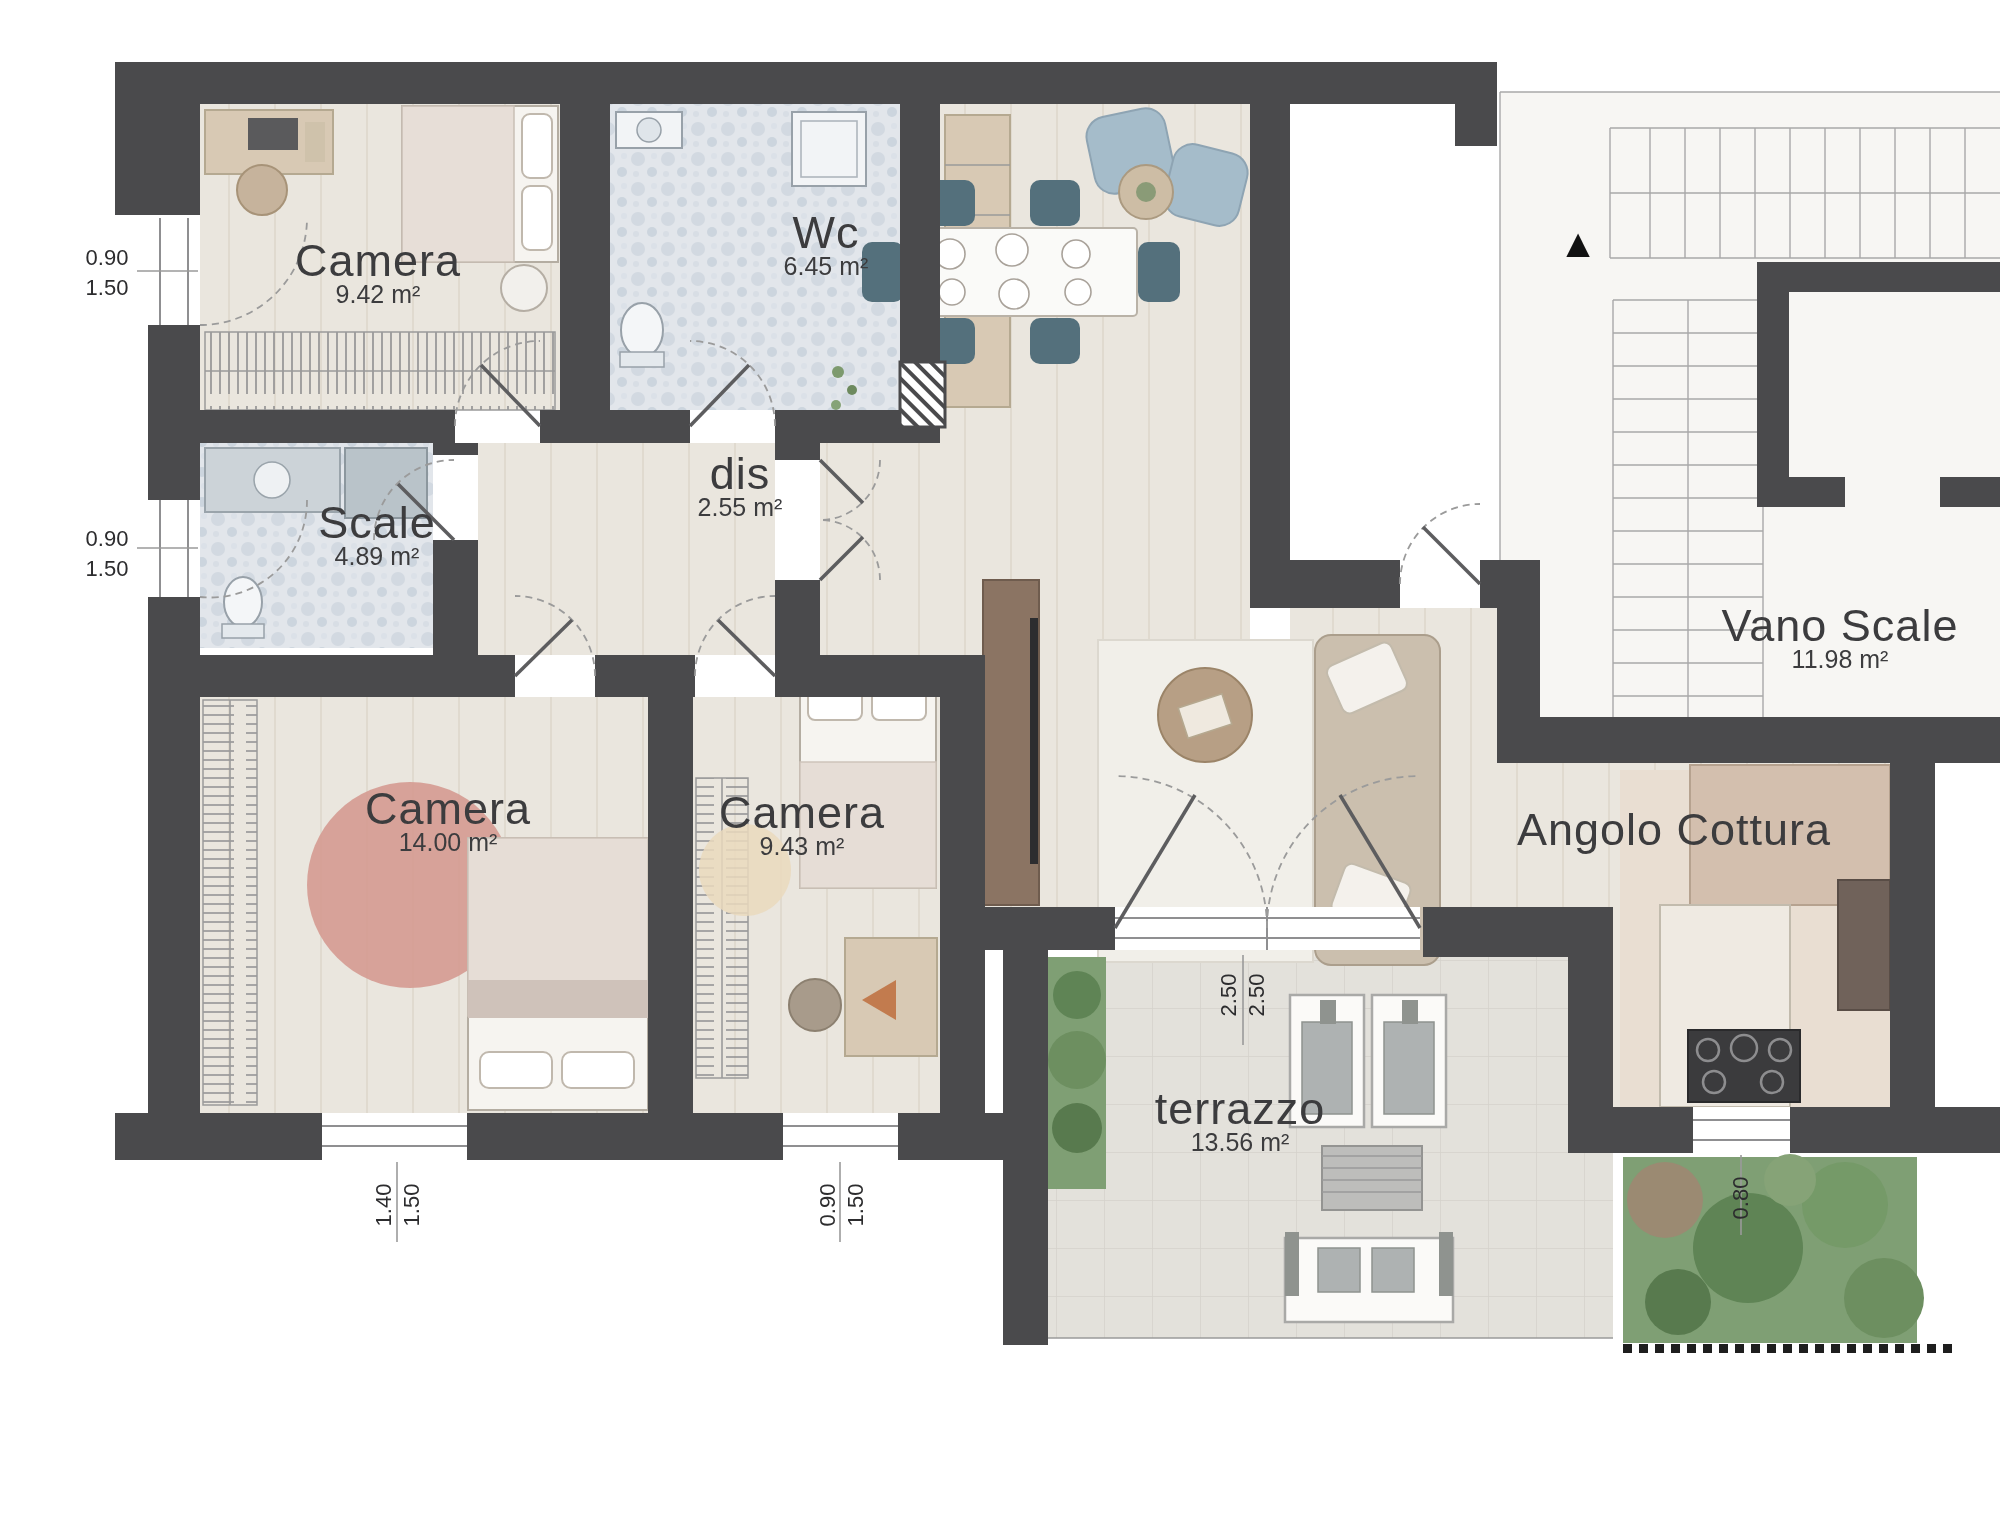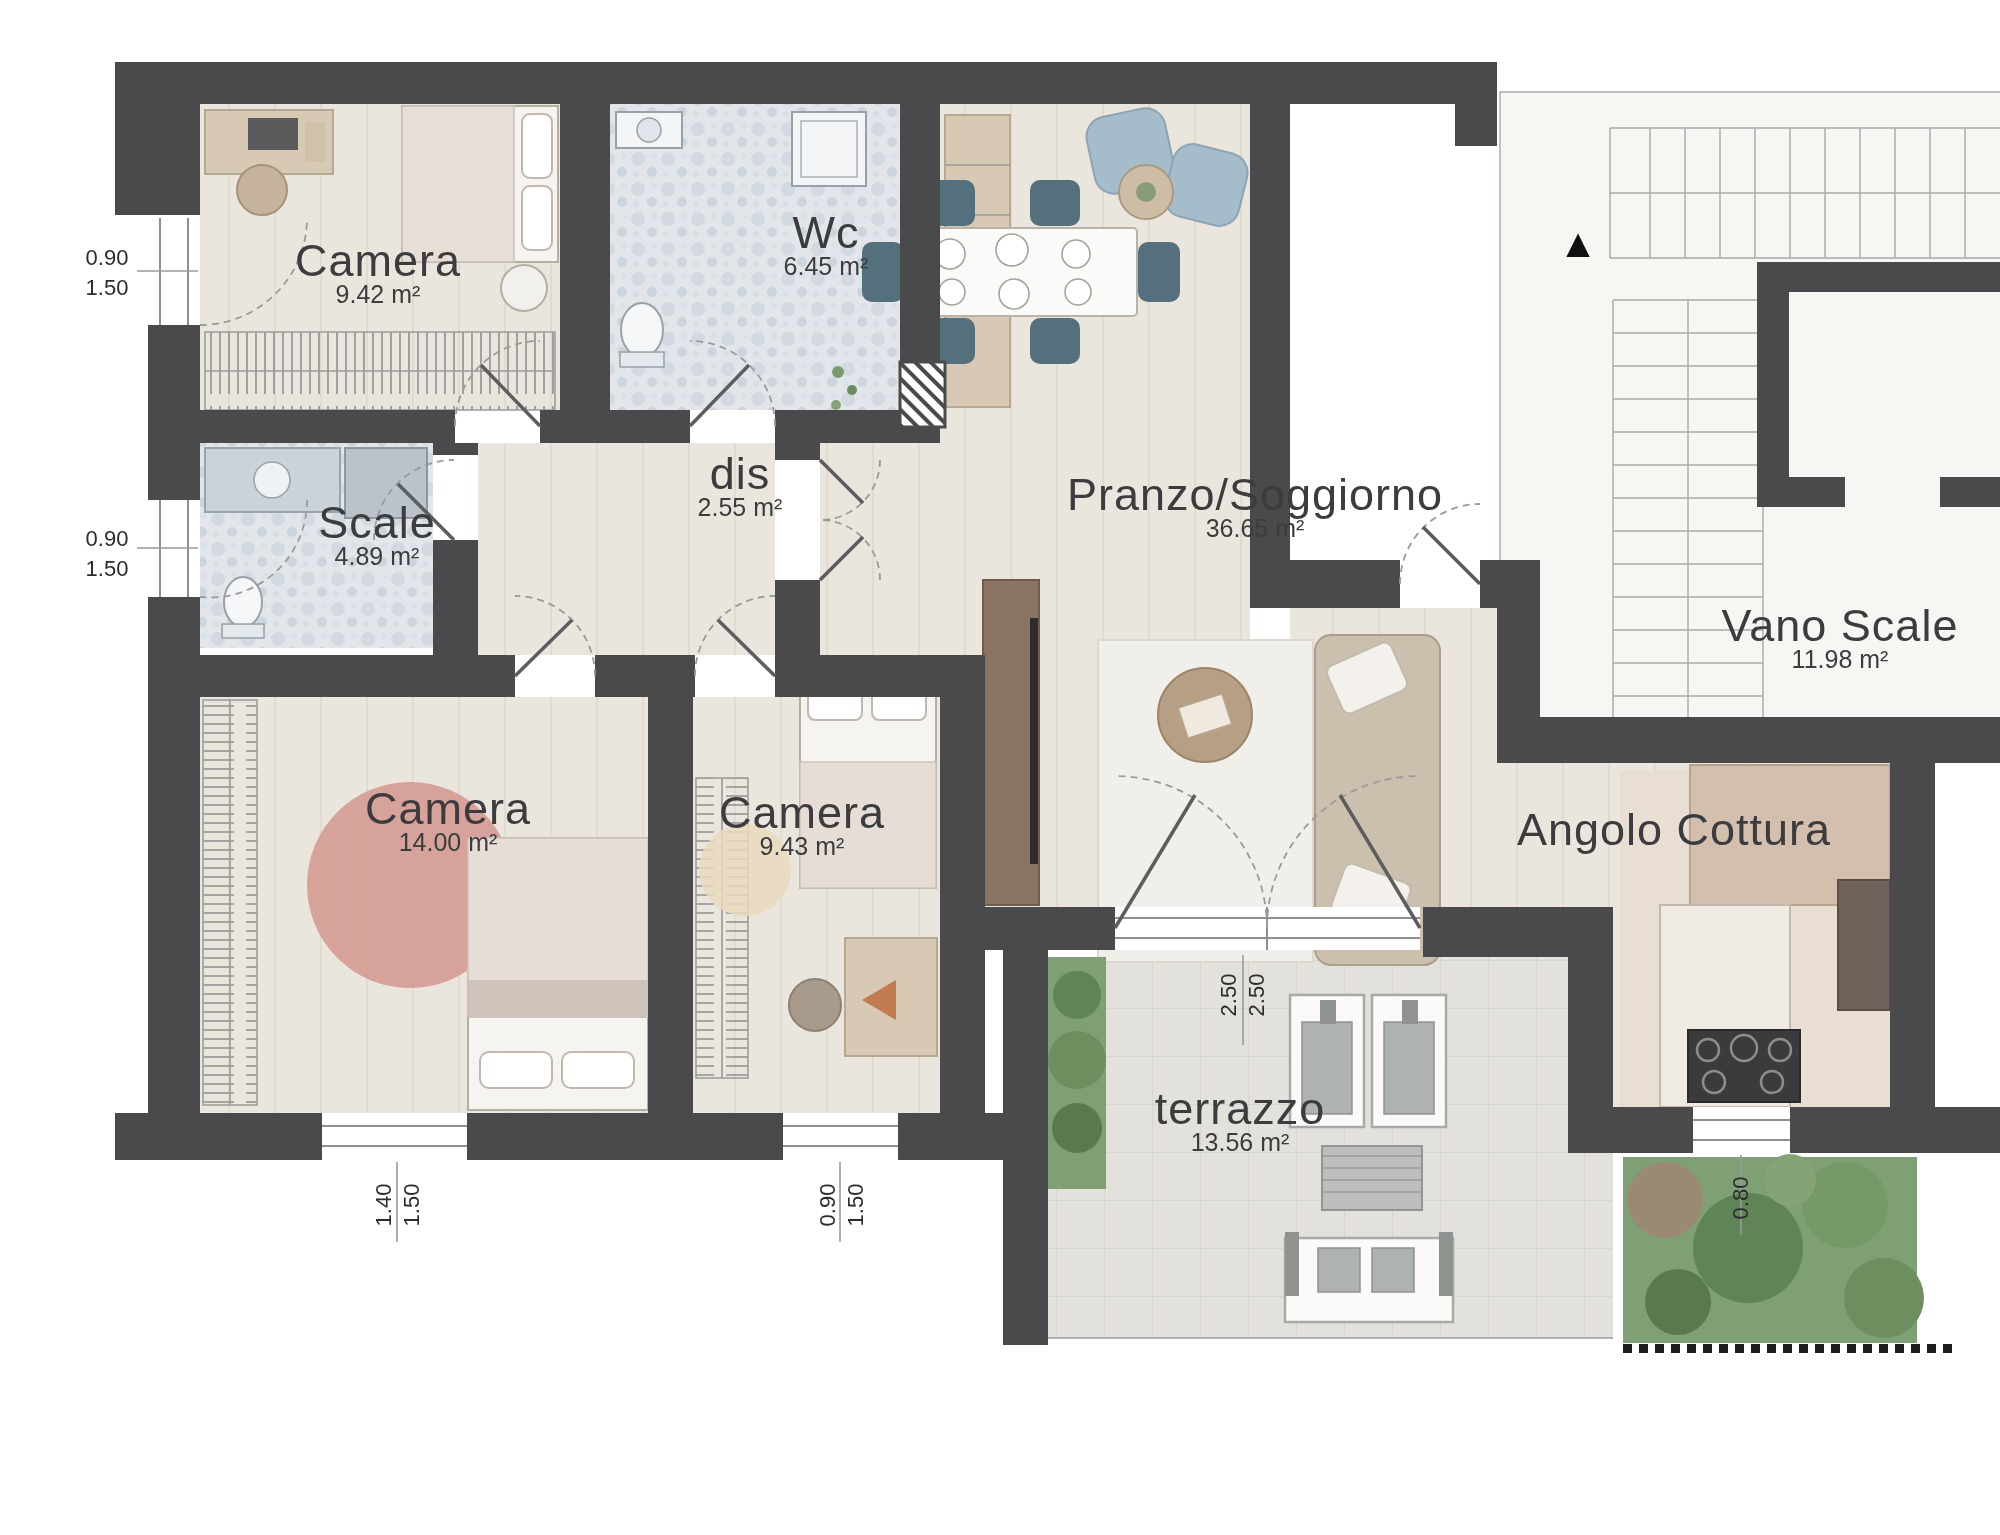--- a/index.html
+++ b/index.html
@@ -418,24 +418,20 @@
     <span class="area">4.89 m²</span>
   </div>
   <div class="label" style="left:448px;top:823px">
     <span class="name">Camera</span>
     <span class="area">14.00 m²</span>
   </div>
   <div class="label" style="left:802px;top:827px">
     <span class="name">Camera</span>
     <span class="area">9.43 m²</span>
   </div>
-  <div class="label" style="left:1255px;top:509px">
-    <span class="name">Pranzo/Soggiorno</span>
-    <span class="area">36.65 m²</span>
-  </div>
   <div class="label" style="left:1840px;top:640px">
     <span class="name">Vano Scale</span>
     <span class="area">11.98 m²</span>
   </div>
   <div class="label" style="left:1674px;top:830px">
     <span class="name">Angolo Cottura</span>
   </div>
   <div class="label" style="left:1240px;top:1123px">
     <span class="name">terrazzo</span>
     <span class="area">13.56 m²</span>

